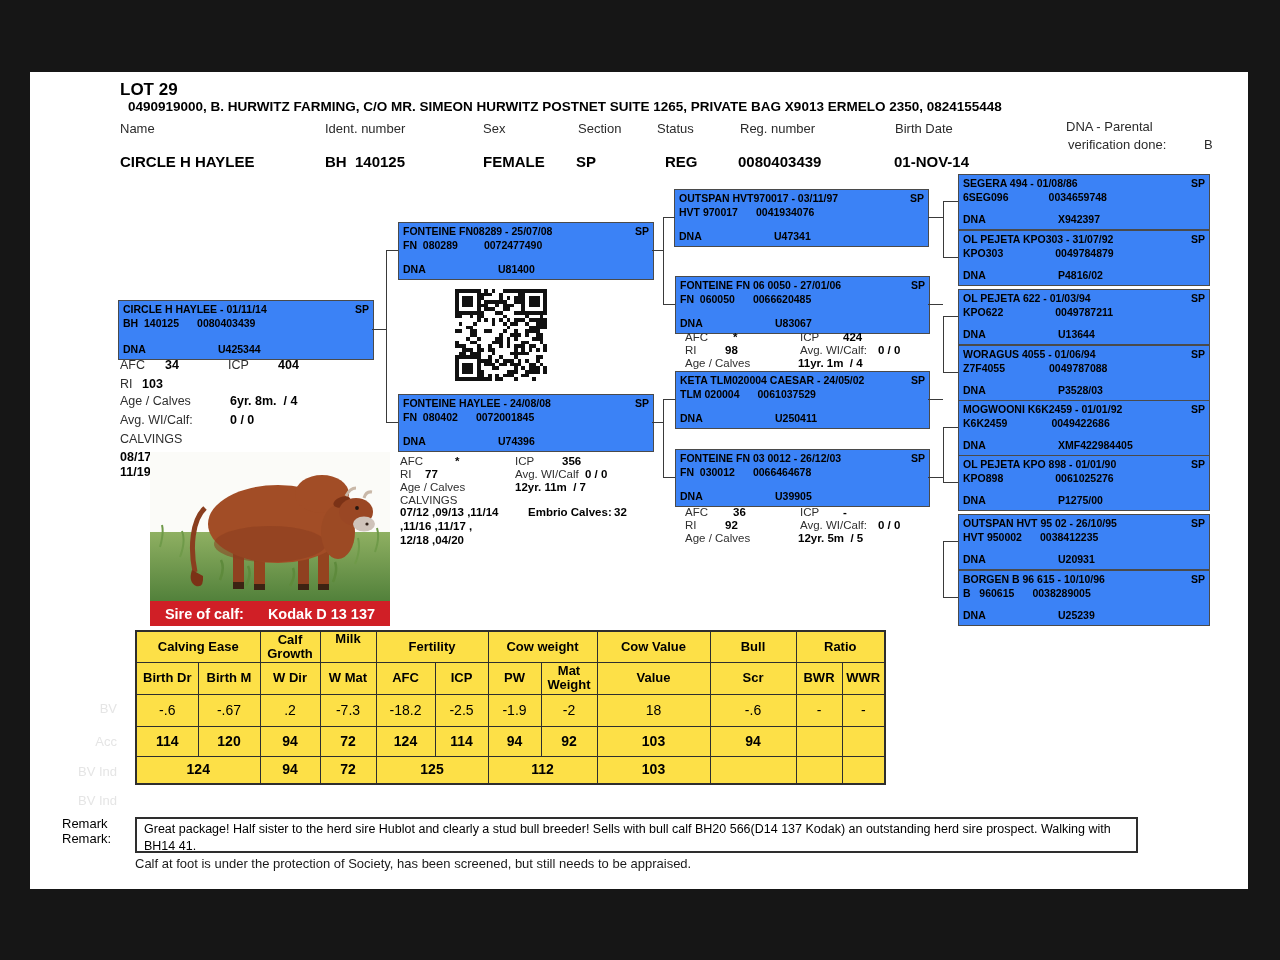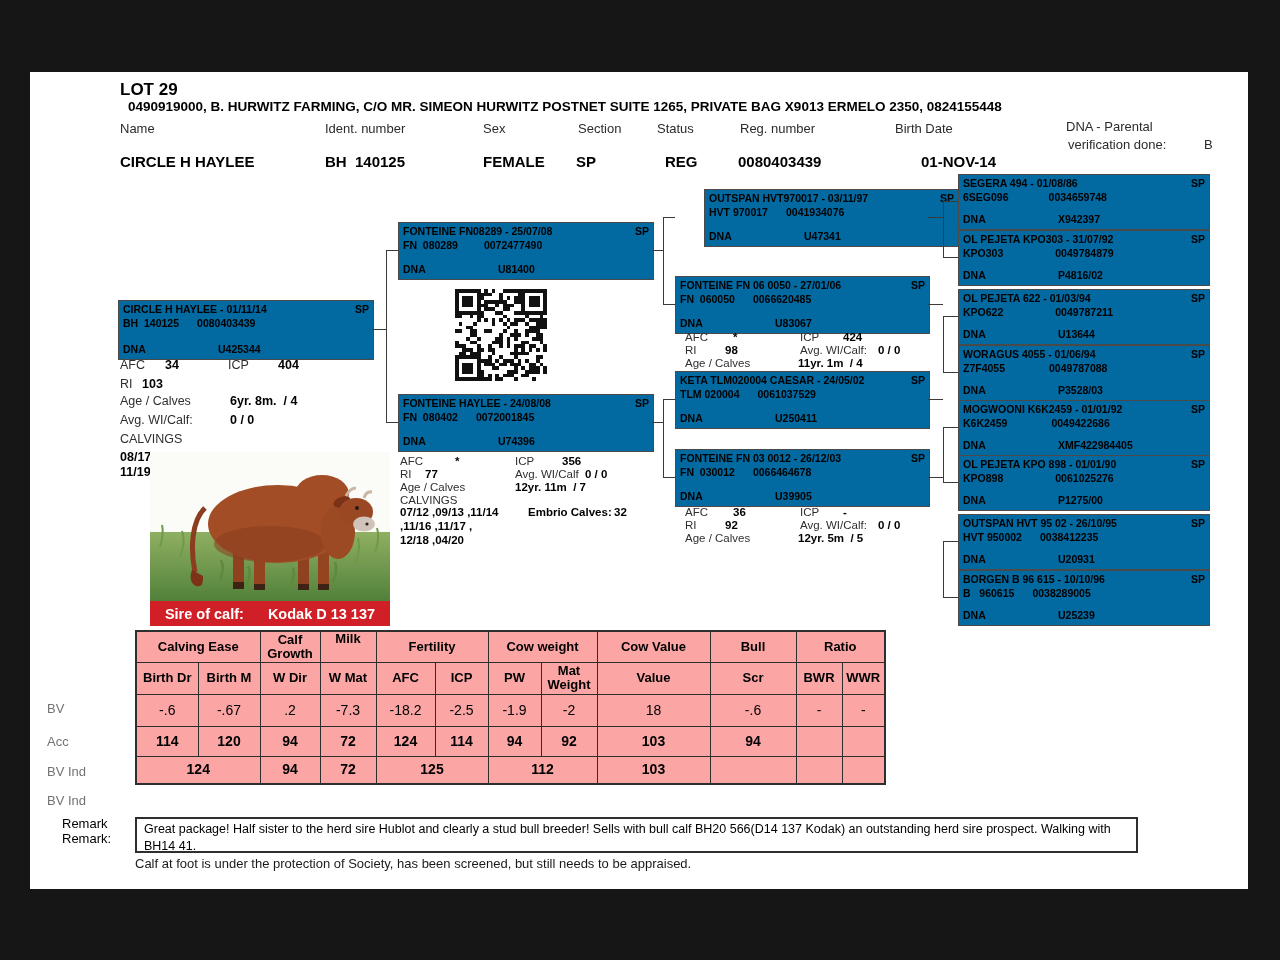--- a/index.html
+++ b/index.html
@@ -3,21 +3,21 @@
 <meta charset="utf-8">
 <style>
   html,body{margin:0;padding:0;background:#161616;}
   body{font-family:"Liberation Sans",sans-serif;color:#000;}
   .screen{position:relative;width:1280px;height:960px;background:#161616;overflow:hidden;}
   .page{position:absolute;left:30px;top:72px;width:1218px;height:817px;background:#ffffff;}
   .abs{position:absolute;white-space:pre;}
   .hlabel{font-size:13px;color:#2b2b2b;}
   .hval{font-size:15px;font-weight:bold;}
   
-  .pbox{position:absolute;border:1px solid #4a4a4a;background:#0369a1;font-size:10.5px;line-height:1.3;}
+  .pbox{position:absolute;border:1px solid #4a4a4a;background:#3b82f6;font-size:10.5px;line-height:1.3;}
   .prow1{display:flex;justify-content:space-between;font-weight:bold;padding:2px 4px 0 4px;white-space:pre;}
   .prow2{font-weight:bold;padding:0 4px;white-space:pre;}
   .pdna{position:absolute;left:4px;right:4px;bottom:2px;font-weight:bold;white-space:pre;}
   .pdnav{position:absolute;left:95px;top:0;}
   
   .st{position:absolute;font-size:11.5px;color:#2f2f2f;white-space:pre;}
   .sv{position:absolute;font-size:11.5px;font-weight:bold;white-space:pre;}
   .big{font-size:12.5px;}
   
   .hline{position:absolute;height:1px;background:#3a3a3a;}
@@ -25,25 +25,25 @@
   
   .qr{position:absolute;left:455px;top:289px;width:92px;height:92px;display:grid;
       grid-template-columns:repeat(25,1fr);grid-template-rows:repeat(25,1fr);background:#fff;}
   .qm{background:#111;}
   
   .photo{position:absolute;left:150px;top:452px;width:240px;height:150px;}
   .banner{position:absolute;left:150px;top:601px;width:240px;height:25px;display:flex;
           align-items:center;justify-content:center;color:#fff;font-weight:bold;font-size:14.5px;white-space:pre;}
   
   table.score{position:absolute;left:135px;top:630px;width:749px;border-collapse:collapse;
-      table-layout:fixed;font-size:14px;border:2px solid #2e2e2e;background:#fca5a5;}
+      table-layout:fixed;font-size:14px;border:2px solid #2e2e2e;background:#fde047;}
   table.score th,table.score td{border:1px solid #2e2e2e;text-align:center;padding:0;overflow:hidden;line-height:1.05;}
   table.score thead th{font-weight:bold;font-size:13px;}
   tr.boldrow td{font-weight:bold;}
-  .rowlab{position:absolute;width:70px;font-size:13px;color:#737373;}
+  .rowlab{position:absolute;width:70px;text-align:right;font-size:13px;color:#e5e5e5;}
   .panel{position:absolute;left:882px;top:630px;width:256px;height:187px;border:2px solid #2e2e2e;background:#fff;}
   .ptext{position:absolute;font-size:13.5px;color:#222;white-space:pre;}
   .remarkbox{position:absolute;left:135px;top:817px;width:1003px;height:36px;border:2px solid #2e2e2e;
       background:#fff;font-size:12.5px;line-height:1.35;padding:2px 7px;box-sizing:border-box;white-space:normal;}
   .footnote{position:absolute;left:135px;top:856px;font-size:13px;color:#1a1a1a;}
 </style>
 </head>
 <body>
 
 <div class="screen">
@@ -62,41 +62,41 @@
   <div class="abs hlabel" style="left:1066px;top:119px">DNA - Parental</div>
   <div class="abs hlabel" style="left:1068px;top:137px">verification done:</div>
   <div class="abs hlabel" style="left:1204px;top:137px">B</div>
 
   <div class="abs hval" style="left:120px;top:153px">CIRCLE H HAYLEE</div>
   <div class="abs hval" style="left:325px;top:153px">BH  140125</div>
   <div class="abs hval" style="left:483px;top:153px">FEMALE</div>
   <div class="abs hval" style="left:576px;top:153px">SP</div>
   <div class="abs hval" style="left:665px;top:153px">REG</div>
   <div class="abs hval" style="left:738px;top:153px">0080403439</div>
-  <div class="abs hval" style="left:921px;top:153px">01-NOV-14</div>
+  <div class="abs hval" style="left:894px;top:153px">01-NOV-14</div>
 
   <div class="pbox" style="left:118px;top:300px;width:254px;height:58px">
     <div class="prow1"><span>CIRCLE H HAYLEE - 01/11/14</span><span>SP</span></div>
     <div class="prow2"><span>BH  140125</span><span style="margin-left:18px">0080403439</span></div>
     <div class="pdna"><span>DNA</span><span class="pdnav">U425344</span></div>
   </div>
 
   <div class="pbox" style="left:398px;top:222px;width:254px;height:56px">
     <div class="prow1"><span>FONTEINE FN08289 - 25/07/08</span><span>SP</span></div>
     <div class="prow2"><span>FN  080289</span><span style="margin-left:26px">0072477490</span></div>
     <div class="pdna"><span>DNA</span><span class="pdnav">U81400</span></div>
   </div>
 
   <div class="pbox" style="left:398px;top:394px;width:254px;height:56px">
     <div class="prow1"><span>FONTEINE HAYLEE - 24/08/08</span><span>SP</span></div>
     <div class="prow2"><span>FN  080402</span><span style="margin-left:18px">0072001845</span></div>
     <div class="pdna"><span>DNA</span><span class="pdnav">U74396</span></div>
   </div>
 
-  <div class="pbox" style="left:704px;top:189px;width:253px;height:56px">
+  <div class="pbox" style="left:674px;top:189px;width:253px;height:56px">
     <div class="prow1"><span>OUTSPAN HVT970017 - 03/11/97</span><span>SP</span></div>
     <div class="prow2"><span>HVT 970017</span><span style="margin-left:18px">0041934076</span></div>
     <div class="pdna"><span>DNA</span><span class="pdnav">U47341</span></div>
   </div>
 
   <div class="pbox" style="left:675px;top:276px;width:253px;height:56px">
     <div class="prow1"><span>FONTEINE FN 06 0050 - 27/01/06</span><span>SP</span></div>
     <div class="prow2"><span>FN  060050</span><span style="margin-left:18px">0066620485</span></div>
     <div class="pdna"><span>DNA</span><span class="pdnav">U83067</span></div>
   </div>

